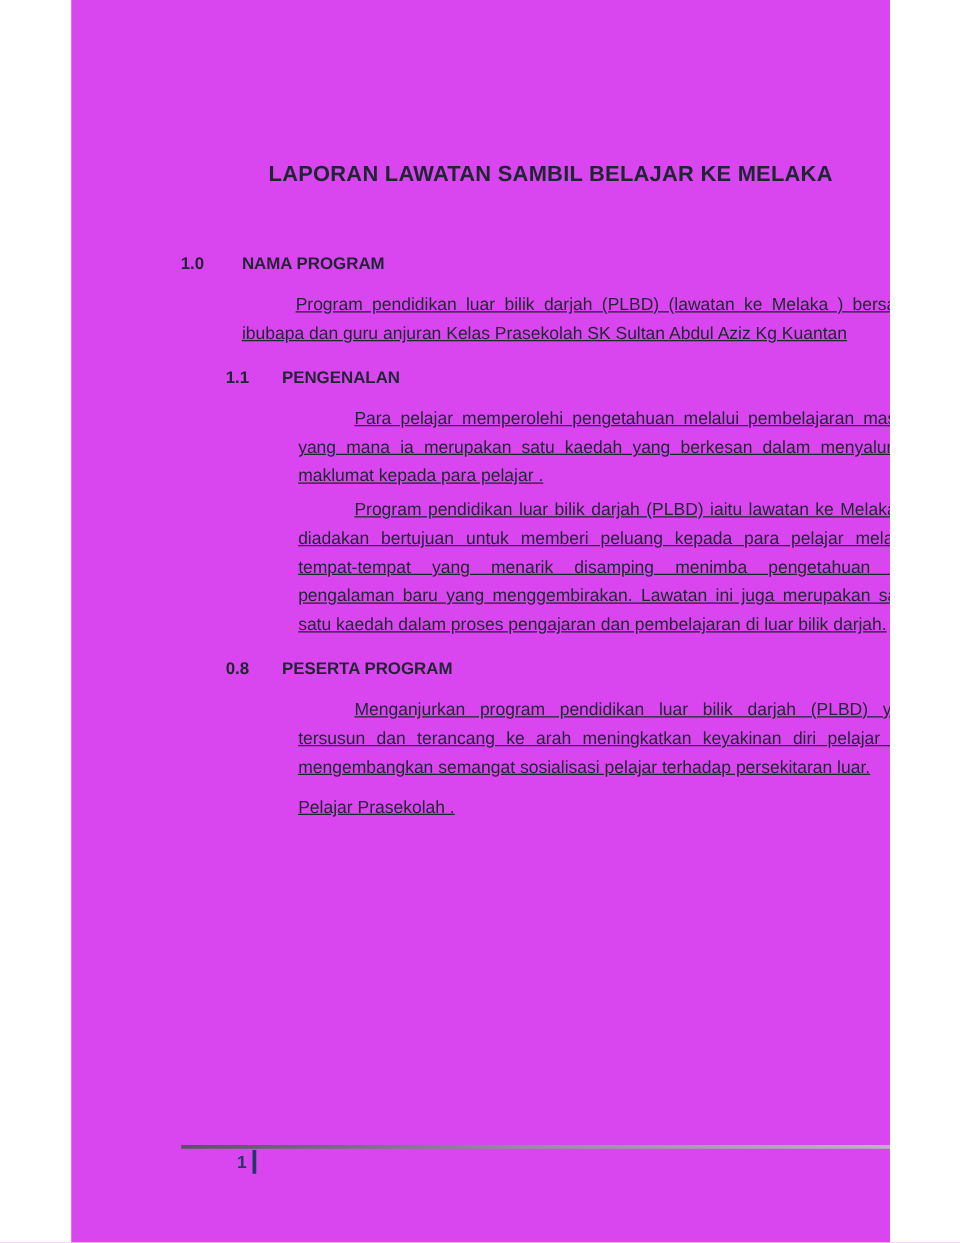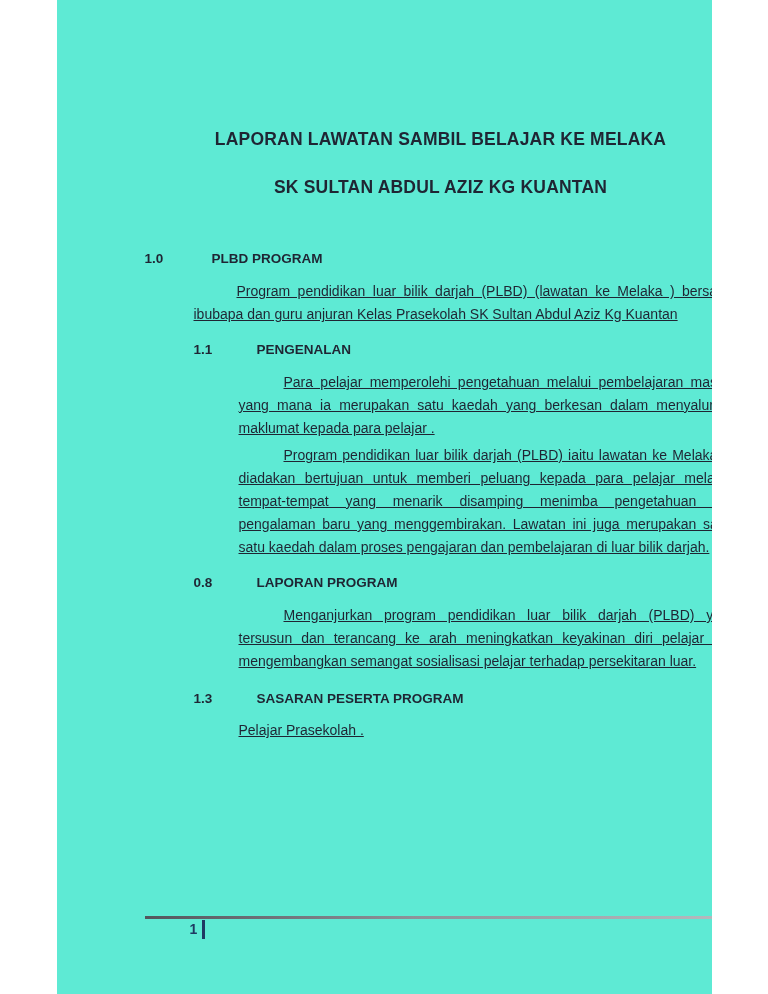--- a/index.html
+++ b/index.html
@@ -4,21 +4,21 @@
 <style>
   * { margin: 0; padding: 0; box-sizing: border-box; }
   html, body { background: #ffffff; }
   body { font-family: "Liberation Sans", sans-serif; }
 
   .page {
     position: relative;
     width: 655px;
     height: 994px;
     margin: 0 auto;
-    background: #5eead4;
+    background: #d946ef;
     color: #1f2533;
     overflow: hidden;
   }
 
   .content {
     position: absolute;
     left: 88px;
     top: 0;
     width: 592px;
   }
@@ -31,26 +31,25 @@
     letter-spacing: 0.2px;
   }
   .title { margin-top: 128px; }
   .subtitle { margin-top: 25px; }
 
   .sec {
     display: flex;
     font-weight: bold;
     font-size: 13.5px;
     line-height: 23px;
-    gap: 18px;
   }
   .sec .num { flex: none; }
   .sec-0 { margin-top: 48px; }
   .sec-0 .num { width: 49px; }
-  .sec-sub { margin-top: 12px; margin-left: 49px; }
+  .sec-sub { margin-top: 12px; margin-left: 36px; }
   .sec-sub .num { width: 45px; }
   .sec-13 { margin-top: 14px; }
 
   .para {
     font-size: 14px;
     line-height: 23px;
     text-align: justify;
     text-decoration: underline;
   }
   .p-top {
@@ -101,45 +100,40 @@
     background: #1f3a63;
   }
 </style>
 </head>
 <body>
 
 <div class="page">
   <div class="content">
 
     <div class="title">LAPORAN LAWATAN SAMBIL BELAJAR KE MELAKA</div>
-    <div class="subtitle">SK SULTAN ABDUL AZIZ KG KUANTAN</div>
 
     <div class="sec sec-0">
       <span class="num">1.0</span>
-      <span class="htxt">PLBD PROGRAM</span>
+      <span class="htxt">NAMA PROGRAM</span>
     </div>
     <p class="para p-top">Program pendidikan luar bilik darjah (PLBD) (lawatan ke Melaka ) bersama ibubapa dan guru anjuran Kelas Prasekolah SK Sultan Abdul Aziz Kg Kuantan</p>
 
     <div class="sec sec-sub">
       <span class="num">1.1</span>
       <span class="htxt">PENGENALAN</span>
     </div>
     <p class="para p-sub">Para pelajar memperolehi pengetahuan melalui pembelajaran masteri yang mana ia merupakan satu kaedah yang berkesan dalam menyalurkan maklumat kepada para pelajar .</p>
     <p class="para p-sub">Program pendidikan luar bilik darjah (PLBD) iaitu lawatan ke Melaka ini diadakan bertujuan untuk memberi peluang kepada para pelajar melawat tempat-tempat yang menarik disamping menimba pengetahuan dan pengalaman baru yang menggembirakan. Lawatan ini juga merupakan salah satu kaedah dalam proses pengajaran dan pembelajaran di luar bilik darjah.</p>
 
     <div class="sec sec-sub">
       <span class="num">0.8</span>
-      <span class="htxt">LAPORAN PROGRAM</span>
+      <span class="htxt">PESERTA PROGRAM</span>
     </div>
     <p class="para p-sub">Menganjurkan program pendidikan luar bilik darjah (PLBD) yang tersusun dan terancang ke arah meningkatkan keyakinan diri pelajar dan mengembangkan semangat sosialisasi pelajar terhadap persekitaran luar.</p>
 
-    <div class="sec sec-sub sec-13">
-      <span class="num">1.3</span>
-      <span class="htxt">SASARAN PESERTA PROGRAM</span>
-    </div>
     <p class="para p-plain">Pelajar Prasekolah .</p>
 
   </div>
 
   <div class="footer-rule"></div>
 
   <div class="page-number-wrap">
     <span class="page-number">1</span>
     <span class="page-number-bar"></span>
   </div>

